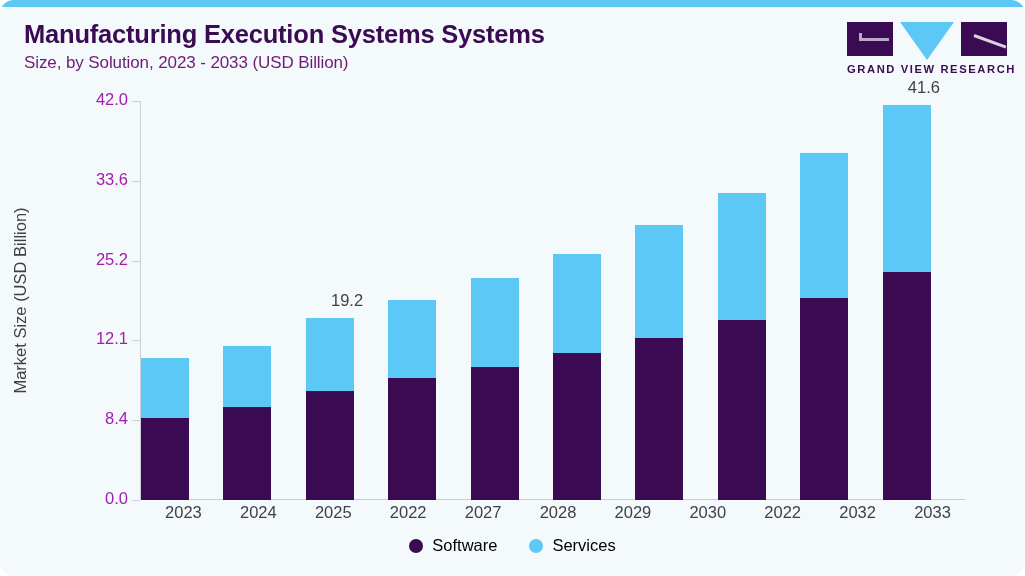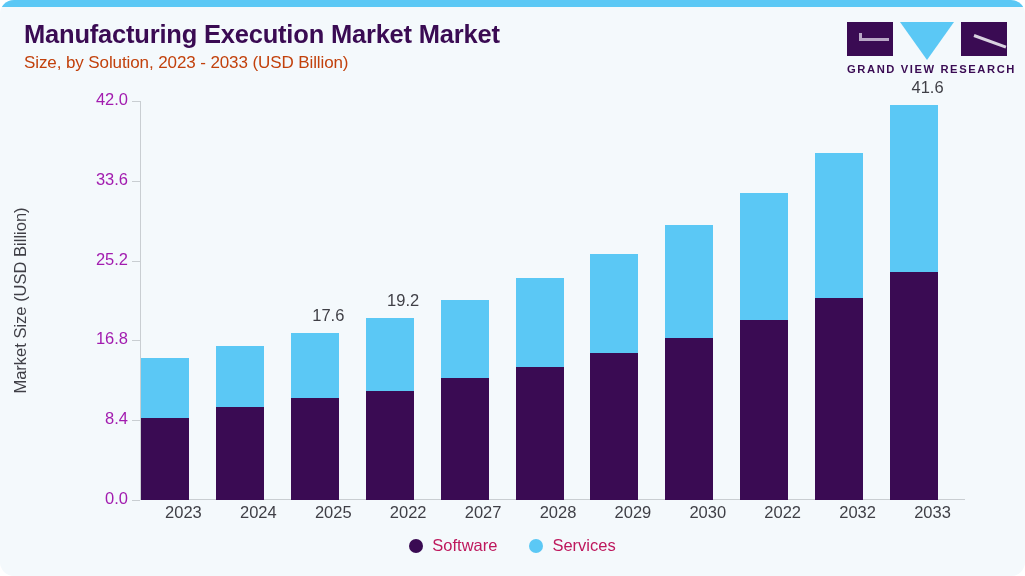--- a/index.html
+++ b/index.html
@@ -24,21 +24,21 @@
     border-top-right-radius: 14px;
   }
   
   #header { position: absolute; top: 20px; left: 24px; width: 820px; }
   #chart-title {
     font-size: 25.5px; font-weight: bold; color: #3a0b53;
     letter-spacing: -0.2px; line-height: 1.15;
     white-space: nowrap;
   }
   #chart-subtitle {
-    font-size: 17px; color: #c2410c; margin-top: 4px;
+    font-size: 17px; color: #701a75; margin-top: 4px;
     letter-spacing: -0.1px; white-space: nowrap;
   }
   
   #logo { position: absolute; top: 22px; right: 18px; width: 160px; }
   #logo-marks { display: flex; align-items: flex-start; gap: 7px; height: 36px; }
   .logo-block {
     position: relative; width: 48px; height: 34px;
     background: #3a0b53; overflow: hidden;
   }
   .logo-block.left::after {
@@ -126,31 +126,31 @@
     flex: 1 1 0; text-align: center;
     font-size: 16.5px; color: #3f3f46;
   }
   
   #legend {
     position: absolute; left: 0; top: 536px; width: 1025px;
     display: flex; justify-content: center; align-items: center; gap: 32px;
   }
   .legend-item { display: flex; align-items: center; gap: 9px; }
   .legend-dot { width: 14px; height: 14px; border-radius: 50%; }
-  .legend-label { font-size: 16.5px; color: #be185d; }
+  .legend-label { font-size: 16.5px; color: #000000; }
 </style>
 </head>
 <body>
 
 <div id="frame">
 
   <div id="topbar"></div>
 
   <div id="header">
-    <div id="chart-title">Manufacturing Execution Market Market</div>
+    <div id="chart-title">Manufacturing Execution Systems Systems</div>
     <div id="chart-subtitle">Size, by Solution, 2023 - 2033 (USD Billion)</div>
   </div>
 
   <div id="logo">
     <div id="logo-marks">
       <div class="logo-block left"></div>
       <div id="logo-triangle"></div>
       <div class="logo-block right"></div>
     </div>
     <div id="logo-text">GRAND VIEW RESEARCH</div>
@@ -162,21 +162,21 @@
     <div id="yticks">
         <div class="ytick-row" style="top: 399px;">
           <div class="ytick-label">0.0</div>
           <div class="ytick-mark"></div>
         </div>
         <div class="ytick-row" style="top: 319.2px;">
           <div class="ytick-label">8.4</div>
           <div class="ytick-mark"></div>
         </div>
         <div class="ytick-row" style="top: 239.4px;">
-          <div class="ytick-label">16.8</div>
+          <div class="ytick-label">12.1</div>
           <div class="ytick-mark"></div>
         </div>
         <div class="ytick-row" style="top: 159.6px;">
           <div class="ytick-label">25.2</div>
           <div class="ytick-mark"></div>
         </div>
         <div class="ytick-row" style="top: 79.8px;">
           <div class="ytick-label">33.6</div>
           <div class="ytick-mark"></div>
         </div>
@@ -191,27 +191,20 @@
           <div class="bar-stack">
             <div class="seg-services" style="height: 59.85px; background: rgb(91, 200, 245);"></div>
             <div class="seg-software" style="height: 81.7px; background: rgb(58, 11, 83);"></div>
           </div>
         </div>
         <div class="bar-group">
           <div class="bar-stack">
             <div class="seg-services" style="height: 60.8px; background: rgb(91, 200, 245);"></div>
             <div class="seg-software" style="height: 93.1px; background: rgb(58, 11, 83);"></div>
           </div>
-        </div>
-        <div class="bar-group">
-          <div class="bar-stack">
-            <div class="seg-services" style="height: 65.55px; background: rgb(91, 200, 245);"></div>
-            <div class="seg-software" style="height: 101.65px; background: rgb(58, 11, 83);"></div>
-          </div>
-          <div class="bar-value" style="bottom: 175.2px;">17.6</div>
         </div>
         <div class="bar-group">
           <div class="bar-stack">
             <div class="seg-services" style="height: 73.15px; background: rgb(91, 200, 245);"></div>
             <div class="seg-software" style="height: 109.25px; background: rgb(58, 11, 83);"></div>
           </div>
           <div class="bar-value" style="bottom: 190.4px;">19.2</div>
         </div>
         <div class="bar-group">
           <div class="bar-stack">

